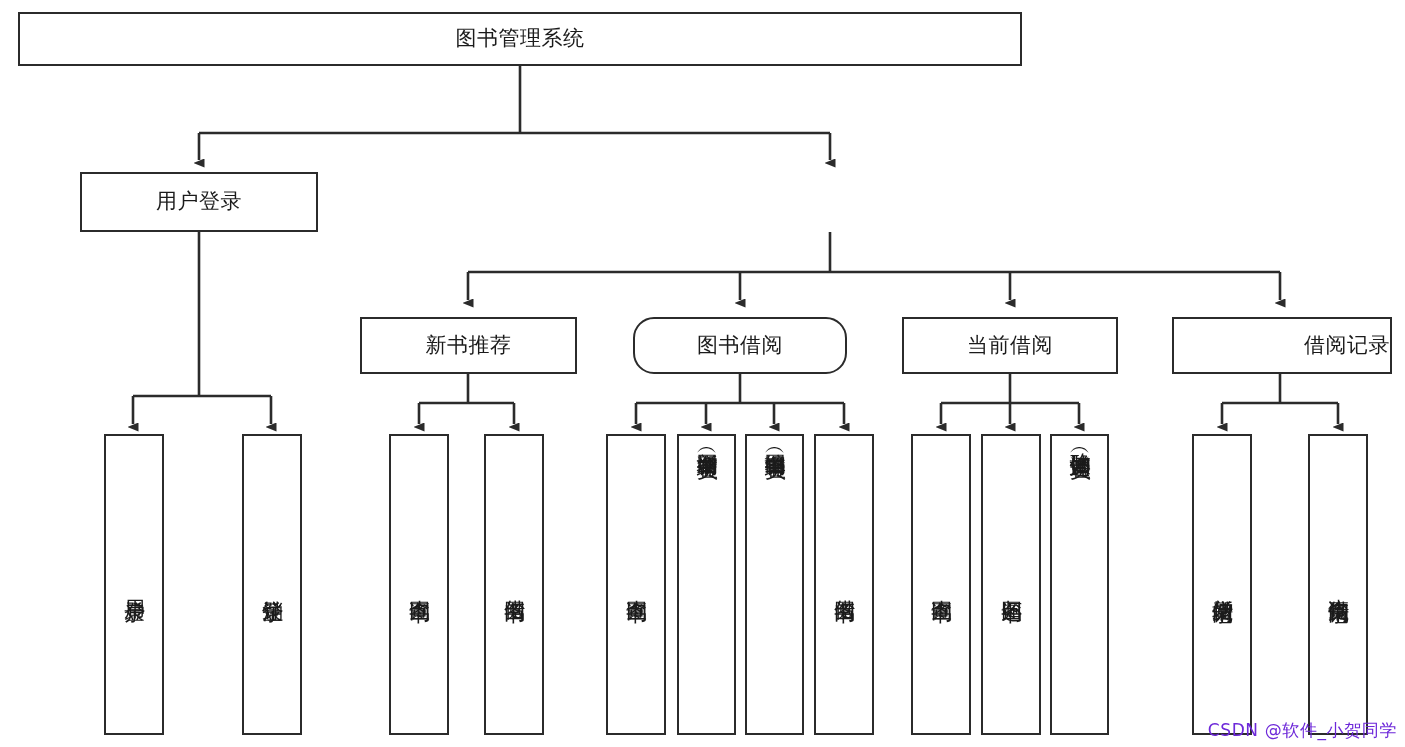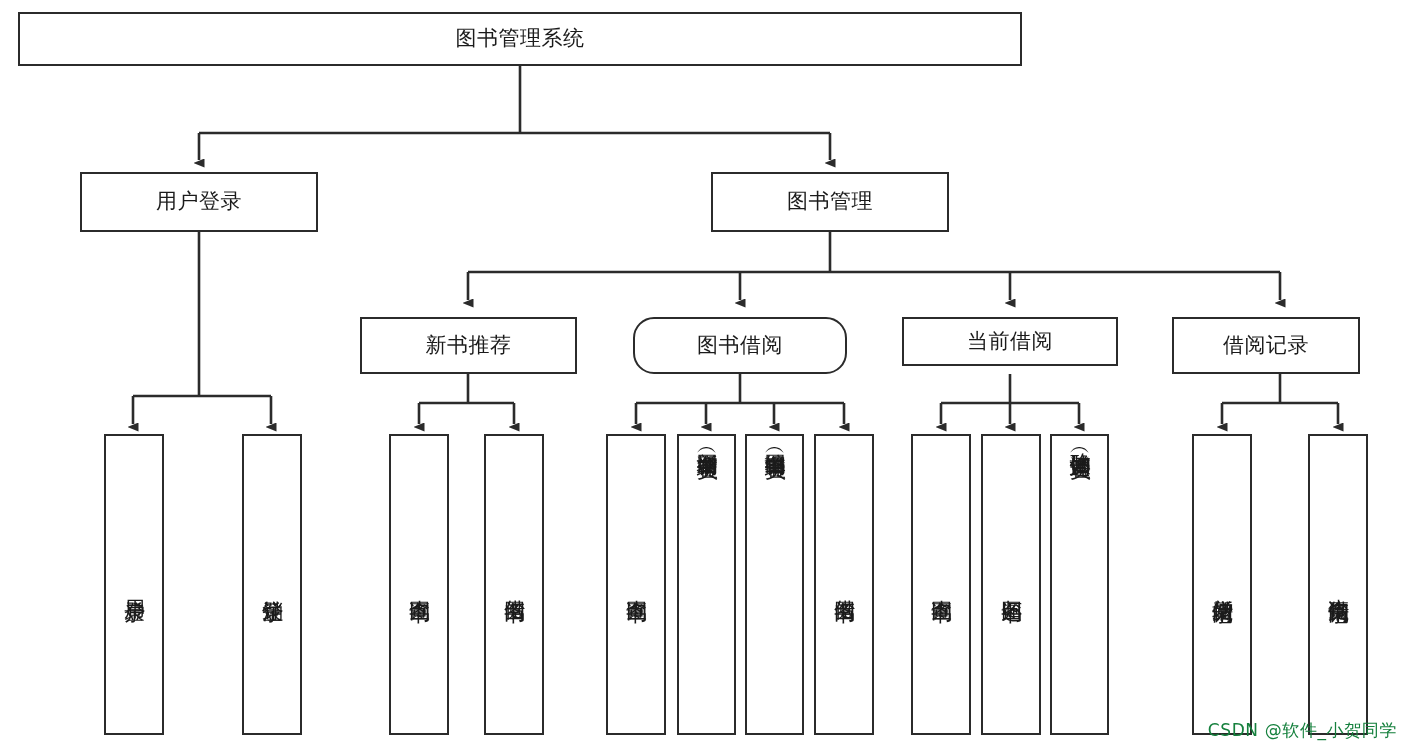--- a/index.html
+++ b/index.html
@@ -57,21 +57,21 @@
     white-space: normal;
   }
   .node.leaf.vcenter {
     align-items: center;
   }
   .watermark {
     position: absolute;
     right: 8px;
     bottom: 5px;
     font-size: 17px;
-    color: #15803d;
+    color: #6d28d9;
     letter-spacing: 0.6px;
     z-index: 5;
     white-space: nowrap;
   }
 </style>
 </head>
 <body>
 
 <div id="canvas">
 
@@ -125,34 +125,31 @@
     </g>
   </svg>
 
   <div class="node" style="left:18px; top:12px; width:1004px; height:54px;">
     <span class="lbl">图书管理系统</span>
   </div>
 
   <div class="node" style="left:80px; top:172px; width:238px; height:60px;">
     <span class="lbl">用户登录</span>
   </div>
-  <div class="node" style="left:711px; top:172px; width:238px; height:60px;">
-    <span class="lbl">图书管理</span>
-  </div>
 
   <div class="node" style="left:360px; top:317px; width:217px; height:57px;font-family:Liberation Serif, serif;">
     <span class="lbl">新书推荐</span>
   </div>
   <div class="node" style="left:633px; top:317px; width:214px; height:57px;border-radius:21px;">
     <span class="lbl">图书借阅</span>
   </div>
-  <div class="node" style="left:902px; top:317px; width:216px; height:49px;">
+  <div class="node" style="left:902px; top:317px; width:216px; height:57px;">
     <span class="lbl">当前借阅</span>
   </div>
-  <div class="node" style="left:1172px; top:317px; width:188px; height:57px;">
+  <div class="node" style="left:1172px; top:317px; width:220px; height:57px;justify-content:flex-end;">
     <span class="lbl">借阅记录</span>
   </div>
 
   <div class="node leaf vcenter" style="left:104px; top:434px; width:60px; height:301px;">
     <span class="lbl">用户登录</span>
   </div>
   <div class="node leaf vcenter" style="left:242px; top:434px; width:60px; height:301px;">
     <span class="lbl">注销登录</span>
   </div>
 

